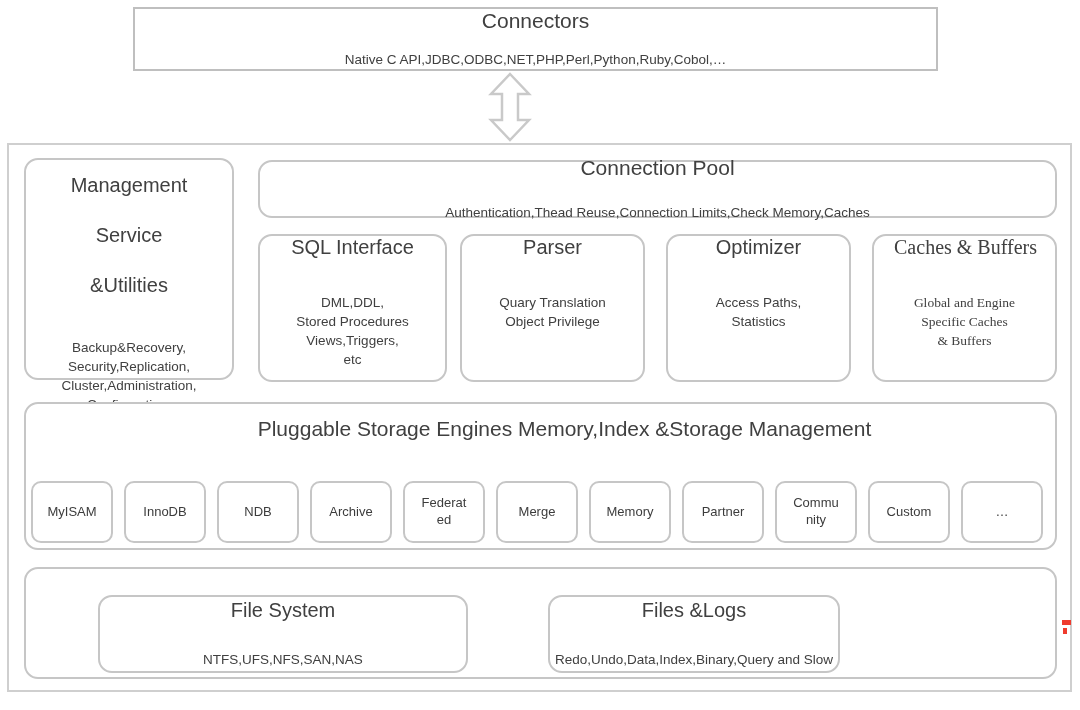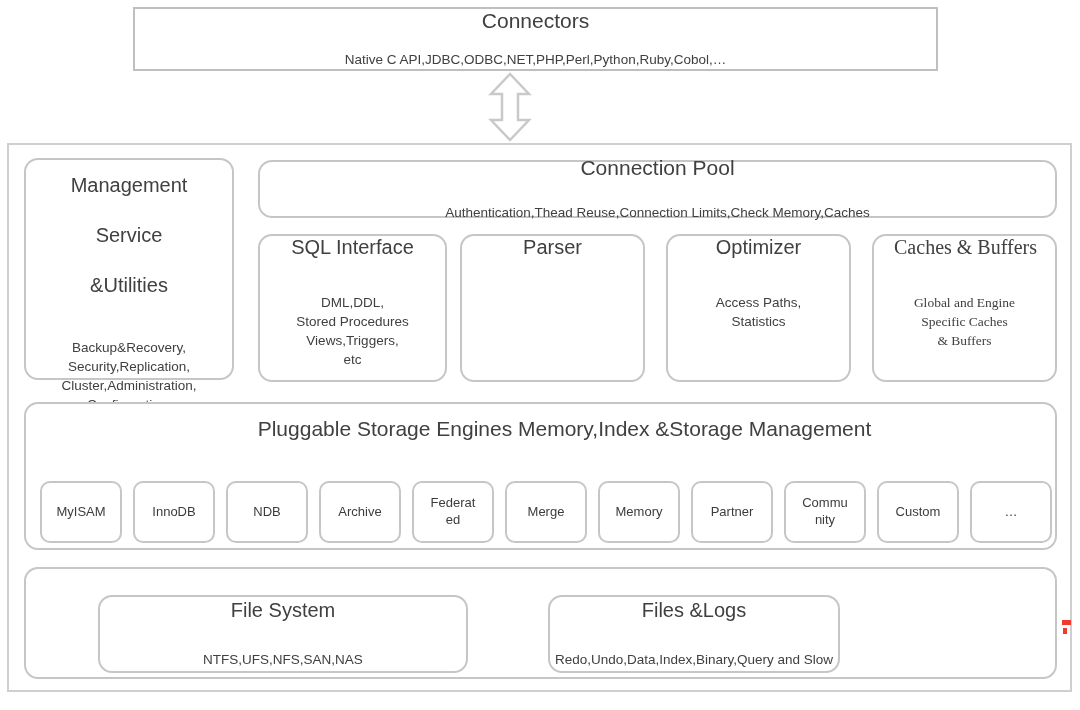--- a/index.html
+++ b/index.html
@@ -81,21 +81,21 @@
   #caches-buffers-box{ left: 872px; width: 185px; font-family: Liberation Serif, serif; }
   #caches-buffers-box .title-lg { font-size: 20px; margin-left: 2px; }
 
   
   #storage-panel {
     left: 24px; top: 402px; width: 1033px; height: 148px;
     display: flex; flex-direction: column; align-items: center; padding-left: 48px;
   }
   #storage-panel .title-lg { font-size: 21px; margin-top: 13px; }
   #engine-row {
-    position: absolute; left: 14px; top: 77px;
+    position: absolute; left: 5px; top: 77px;
     width: 1023px; display: flex; gap: 11px;
   }
   .engine-box {
     width: 82px; height: 62px;
     border: 2px solid #c6c6c6;
     border-radius: 10px;
     background: #ffffff;
     display: flex; align-items: center; justify-content: center;
     text-align: center;
     font-size: 13px; color: #3c3c3c;
@@ -161,20 +161,22 @@
 <div class="abs rbox service-box" id="sql-interface-box">
   <div class="title-lg">SQL Interface</div>
   <div class="sub" style="white-space:pre-line">DML,DDL,
 Stored Procedures
 Views,Triggers,
 etc</div>
 </div>
 
 <div class="abs rbox service-box" id="parser-box">
   <div class="title-lg">Parser</div>
+  <div class="sub" style="white-space:pre-line">Quary Translation
+Object Privilege</div>
 </div>
 
 <div class="abs rbox service-box" id="optimizer-box">
   <div class="title-lg">Optimizer</div>
   <div class="sub" style="white-space:pre-line">Access Paths,
 Statistics</div>
 </div>
 
 <div class="abs rbox service-box" id="caches-buffers-box">
   <div class="title-lg">Caches &amp; Buffers</div>

